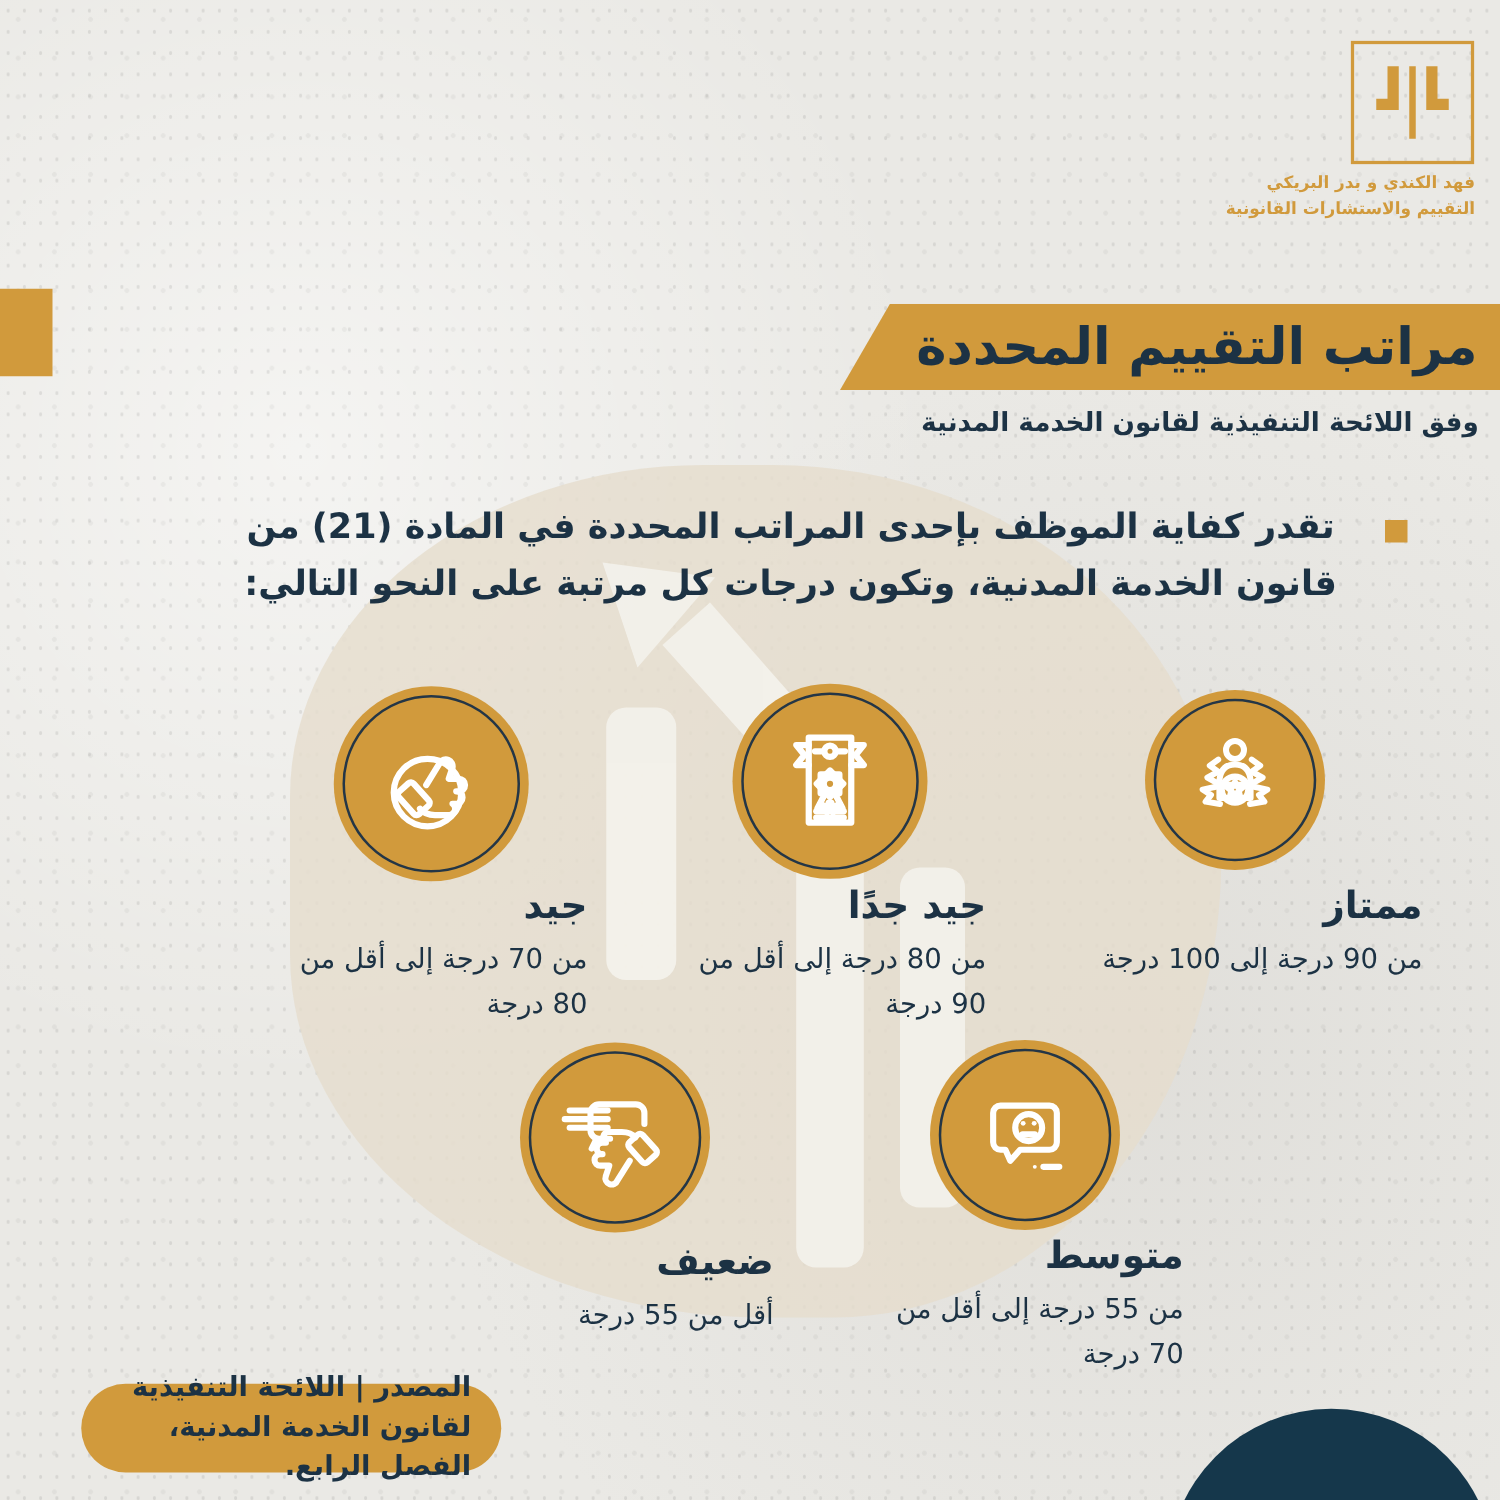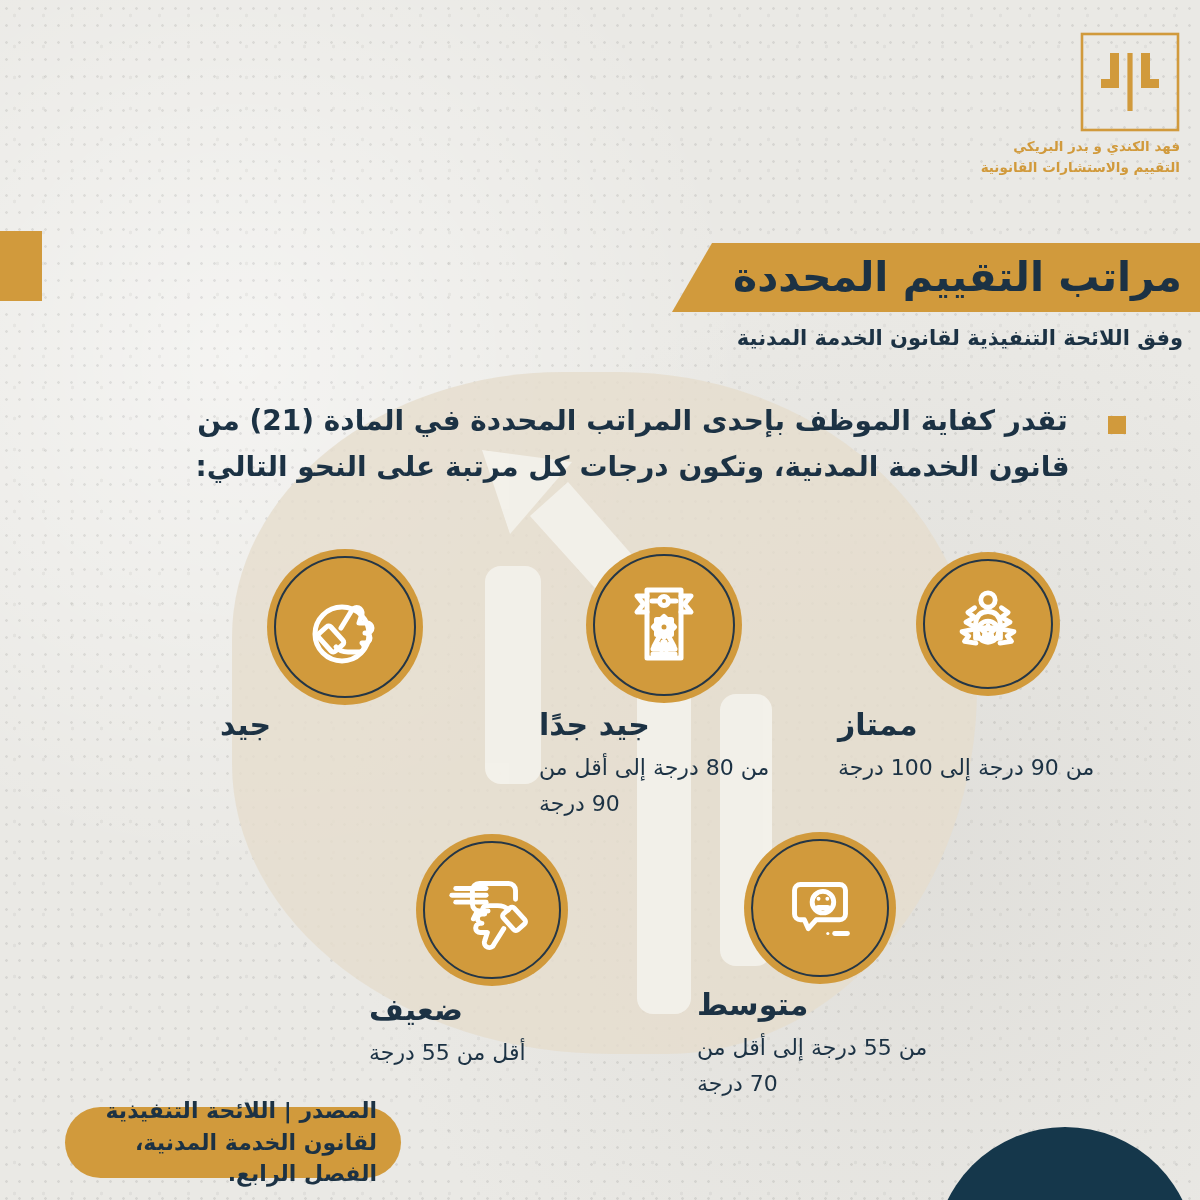--- a/index.html
+++ b/index.html
@@ -54,21 +54,21 @@
 
   
   .grade-circle{
     border-radius:50%;background:#d19a3c;position:absolute;
     display:flex;align-items:center;justify-content:center;
   }
   .grade-circle::after{
     content:"";position:absolute;inset:7px;border:2px solid #243646;border-radius:50%;
   }
   .grade-circle svg{position:relative;z-index:1;}
-  .grade-label{position:absolute;text-align:left;color:#1c3244;}
+  .grade-label{position:absolute;text-align:right;color:#1c3244;}
   .grade-label h3{margin:0;font-size:30px;font-weight:bold;line-height:1.15;}
   .grade-label p{margin:7px 0 0;font-size:22px;font-weight:500;line-height:1.65;}
 
   
   .source-pill{
     left:65px;top:1107px;width:336px;height:71px;background:#d19a3c;border-radius:36px;
     display:flex;align-items:center;padding:0 24px;
   }
   .source-pill p{margin:0;font-size:22px;font-weight:bold;color:#1c3244;line-height:1.45;text-align:right;}
 
@@ -158,20 +158,21 @@
 
   <div class="grade-circle" style="left:267px;top:549px;width:156px;height:156px">
     <svg width="100" height="100" viewBox="0 0 100 100" class="icon-stroke">
       <circle cx="47" cy="57" r="27"></circle>
       <rect x="28" y="50" width="16" height="24" rx="3" transform="rotate(-42 36 62)"></rect>
       <path d="M46 51 L57 33 a5.5 5.5 0 0 1 10 4 l-3 9 h8 a5 5 0 0 1 0 10 h-2 a5 5 0 0 1 0 10 h-3 a5 5 0 0 1 -2 9 h-12 q-8 0 -12 -5"></path>
     </svg>
   </div>
   <div class="grade-label" style="left:220px;top:708px;width:250px">
     <h3>جيد</h3>
+    <p>من 70 درجة إلى أقل من 80 درجة</p>
   </div>
 
   <div class="grade-circle" style="left:744px;top:832px;width:152px;height:152px">
     <svg width="98" height="98" viewBox="0 0 100 100" class="icon-stroke">
       <path d="M34 62 h-4 a6 6 0 0 1 -6 -6 v-24 a6 6 0 0 1 6 -6 h40 a6 6 0 0 1 6 6 v24 a6 6 0 0 1 -6 6 h-24 l-8 9 z"></path>
       <circle cx="53" cy="44" r="11"></circle>
       <circle cx="48.5" cy="40.5" r="2" fill="#fff" stroke="none"></circle>
       <circle cx="57.5" cy="40.5" r="2" fill="#fff" stroke="none"></circle>
       <line x1="48" y1="49.5" x2="58" y2="49.5"></line>
       <circle cx="58" cy="76" r="1.6" fill="#fff" stroke="none"></circle>

